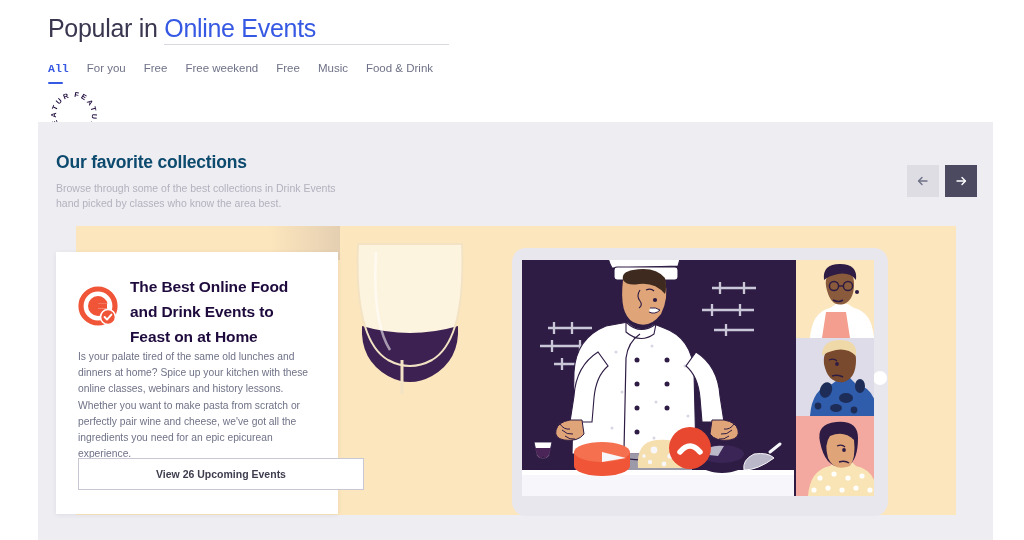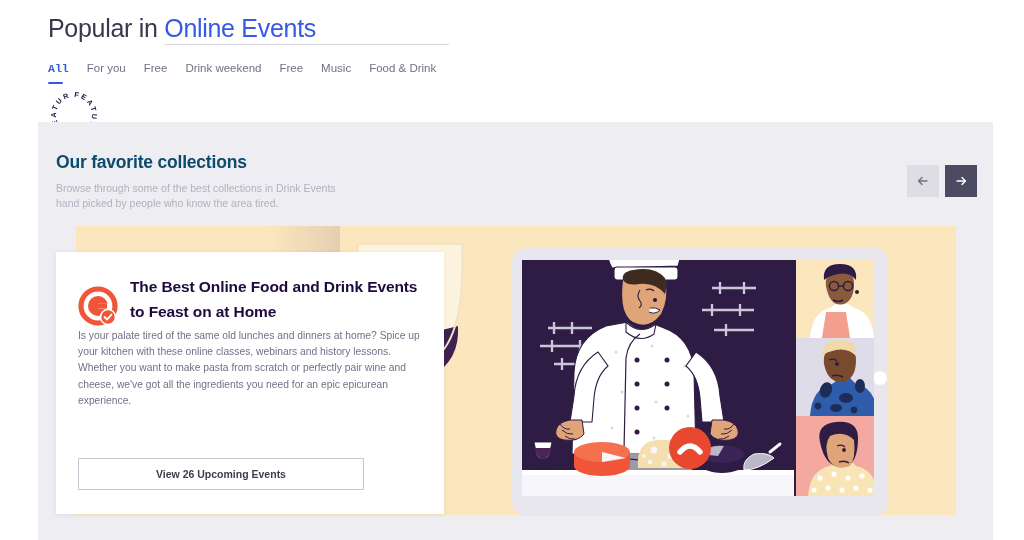--- a/index.html
+++ b/index.html
@@ -95,21 +95,21 @@
        rgba(252,230,189,1) 100%);
   }
 
   
   .illo { position: absolute; left: 340px; top: 226px; width: 616px; height: 314px; overflow: hidden; }
   .illo svg { display: block; }
 
   
   .info-card {
     position: absolute; left: 56px; top: 252px;
-    width: 388px; height: 262px;
+    width: 282px; height: 262px;
     background: #ffffff;
     box-shadow: 0 1px 5px rgba(30,10,60,0.07);
     padding: 20px 22px 7px 22px;
   }
   .card-head { display: flex; align-items: flex-start; gap: 10px; }
   .eb-logo { flex: 0 0 auto; width: 42px; height: 42px; margin-top: 14px; }
   .eb-logo svg { display: block; }
   .card-title {
     font-size: 15.5px; font-weight: 700; line-height: 25px;
     color: #1e0a3c; letter-spacing: -0.1px; padding-top: 2px;
@@ -134,21 +134,21 @@
 
   <div class="page-title">
     <span>Popular in </span><span class="accent">Online Events</span>
   </div>
   <div class="title-underline"></div>
 
   <div class="tabs">
     <div class="tab active">All</div>
     <div class="tab">For you</div>
     <div class="tab">Free</div>
-    <div class="tab">Drink weekend</div>
+    <div class="tab">Free weekend</div>
     <div class="tab">Free</div>
     <div class="tab">Music</div>
     <div class="tab">Food &amp; Drink</div>
   </div>
 
   <div class="featured-badge">
     <svg viewBox="0 0 54 54">
       <defs>
         <path id="fcirc" d="M 27,27 m 0,-18 a 18,18 0 1,1 0,36 a 18,18 0 1,1 0,-36"></path>
       </defs>
@@ -156,21 +156,21 @@
         <textPath href="#fcirc" startOffset="0">FEATURED · FEATURED · </textPath>
       </text>
     </svg>
   </div>
 
   <div class="panel"></div>
 
   <div class="collections-title">Our favorite collections</div>
   <div class="collections-sub">
     <div>Browse through some of the best collections in Drink Events</div>
-    <div>hand picked by people who know the area tired.</div>
+    <div>hand picked by classes who know the area best.</div>
   </div>
 
   <div class="arrows">
     <div class="arrow-btn arrow-prev">
       <svg width="14" height="14" viewBox="0 0 14 14" fill="none" stroke-width="1.4" stroke-linecap="round" stroke-linejoin="round">
         <path d="M11 7 H3"></path>
           <path d="M6 3.5 L2.6 7 L6 10.5"></path>
       </svg>
     </div>
     <div class="arrow-btn arrow-next">

